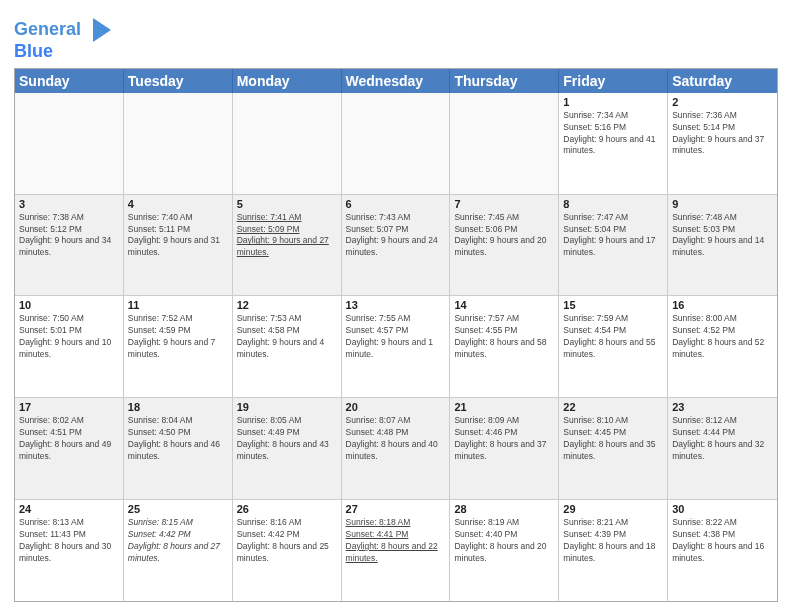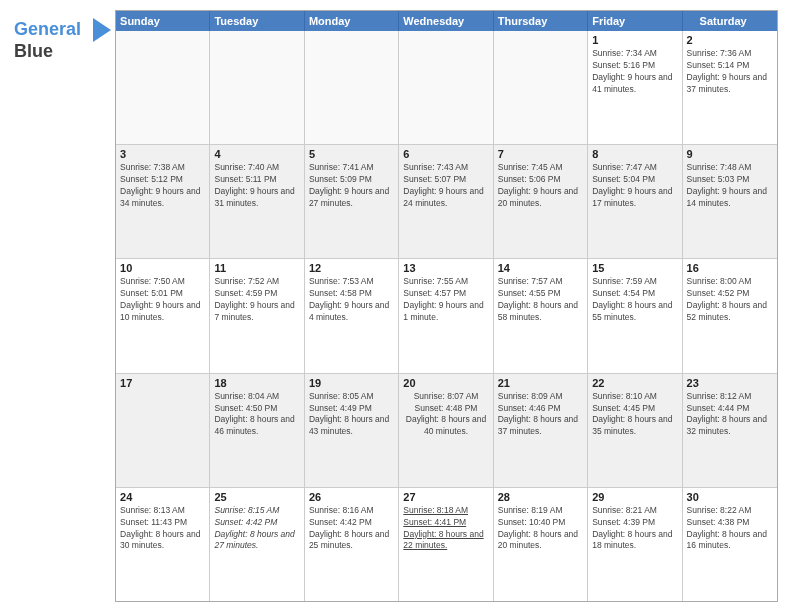--- a/index.html
+++ b/index.html
@@ -8,21 +8,21 @@
       background: #fff;
       width: 792px;
       height: 612px;
       overflow: hidden;
     }
     .page {
       width: 792px;
       height: 612px;
       padding: 10px 14px;
       display: flex;
-      flex-direction: row;
+      flex-direction: column;
     }
     .header {
       display: flex;
       align-items: flex-start;
       justify-content: space-between;
       margin-bottom: 6px;
     }
     .logo {
       display: flex;
       align-items: center;
@@ -52,29 +52,29 @@
     .calendar {
       flex: 1;
       display: flex;
       flex-direction: column;
     }
     .cal-header {
       display: grid;
       grid-template-columns: repeat(7, 1fr);
       background: #4a7fc1;
       color: #fff;
-      font-size: 11px;
+      font-size: 14px;
       font-weight: bold;
     }
     .cal-header-cell {
       padding: 4px 4px;
       text-align: left;
       border-right: 1px solid #3a6aaf;
     }
-    .cal-header-cell:last-child { border-right: none; margin-left: 13px; }
+    .cal-header-cell:last-child { border-right: none; }
     .cal-body {
       flex: 1;
       display: flex;
       flex-direction: column;
     }
     .cal-row {
       display: grid;
       grid-template-columns: repeat(7, 1fr);
       flex: 1;
       border-bottom: 1px solid #ccc;
@@ -115,21 +115,21 @@
       <div>
         <div style="display:flex;align-items:center;">
           <div class="logo-text">
             <span>General</span>
           </div>
 
           <svg width="32" height="32" viewBox="0 0 32 32" style="margin-left:2px;">
             <polygon points="10,4 28,16 10,28" fill="#4a90d9"></polygon>
           </svg>
         </div>
-        <div class="logo-text" style="color:#404040; margin-top:-4px;">Blue</div>
+        <div class="logo-text" style="color:#3b82f6; margin-top:-4px;">Blue</div>
       </div>
     </div>
     <div class="title-block">
       <div class="month-title"></div>
       <div class="location"></div>
     </div>
   </div>
 
   <div class="calendar outer-border">
     <div class="cal-header">
@@ -169,21 +169,21 @@
 Daylight: 9 hours and 34 minutes.</div>
           </div>
           <div class="cal-cell shaded">
             <div class="day-num">4</div>
             <div class="day-info" style="white-space: pre-line;">Sunrise: 7:40 AM
 Sunset: 5:11 PM
 Daylight: 9 hours and 31 minutes.</div>
           </div>
           <div class="cal-cell shaded">
             <div class="day-num">5</div>
-            <div class="day-info" style="white-space: pre-line;">Sunrise: 7:41 AM
+            <div class="day-info" style="white-space: pre-line; text-decoration: underline;">Sunrise: 7:41 AM
 Sunset: 5:09 PM
 Daylight: 9 hours and 27 minutes.</div>
           </div>
           <div class="cal-cell shaded">
             <div class="day-num">6</div>
             <div class="day-info" style="white-space: pre-line;">Sunrise: 7:43 AM
 Sunset: 5:07 PM
 Daylight: 9 hours and 24 minutes.</div>
           </div>
           <div class="cal-cell shaded">
@@ -245,36 +245,39 @@
           <div class="cal-cell">
             <div class="day-num">16</div>
             <div class="day-info" style="white-space: pre-line;">Sunrise: 8:00 AM
 Sunset: 4:52 PM
 Daylight: 8 hours and 52 minutes.</div>
           </div>
         </div>
         <div class="cal-row">
           <div class="cal-cell shaded">
             <div class="day-num">17</div>
+            <div class="day-info" style="white-space: pre-line;">Sunrise: 8:02 AM
+Sunset: 4:51 PM
+Daylight: 8 hours and 49 minutes.</div>
           </div>
           <div class="cal-cell shaded">
             <div class="day-num">18</div>
             <div class="day-info" style="white-space: pre-line;">Sunrise: 8:04 AM
 Sunset: 4:50 PM
 Daylight: 8 hours and 46 minutes.</div>
           </div>
           <div class="cal-cell shaded">
             <div class="day-num">19</div>
             <div class="day-info" style="white-space: pre-line;">Sunrise: 8:05 AM
 Sunset: 4:49 PM
 Daylight: 8 hours and 43 minutes.</div>
           </div>
           <div class="cal-cell shaded">
             <div class="day-num">20</div>
-            <div class="day-info" style="white-space: pre-line; text-align: center;">Sunrise: 8:07 AM
+            <div class="day-info" style="white-space: pre-line;">Sunrise: 8:07 AM
 Sunset: 4:48 PM
 Daylight: 8 hours and 40 minutes.</div>
           </div>
           <div class="cal-cell shaded">
             <div class="day-num">21</div>
             <div class="day-info" style="white-space: pre-line;">Sunrise: 8:09 AM
 Sunset: 4:46 PM
 Daylight: 8 hours and 37 minutes.</div>
           </div>
           <div class="cal-cell shaded">
@@ -311,21 +314,21 @@
           </div>
           <div class="cal-cell">
             <div class="day-num">27</div>
             <div class="day-info" style="white-space: pre-line; text-decoration: underline;">Sunrise: 8:18 AM
 Sunset: 4:41 PM
 Daylight: 8 hours and 22 minutes.</div>
           </div>
           <div class="cal-cell">
             <div class="day-num">28</div>
             <div class="day-info" style="white-space: pre-line;">Sunrise: 8:19 AM
-Sunset: 10:40 PM
+Sunset: 4:40 PM
 Daylight: 8 hours and 20 minutes.</div>
           </div>
           <div class="cal-cell">
             <div class="day-num">29</div>
             <div class="day-info" style="white-space: pre-line;">Sunrise: 8:21 AM
 Sunset: 4:39 PM
 Daylight: 8 hours and 18 minutes.</div>
           </div>
           <div class="cal-cell">
             <div class="day-num">30</div>

